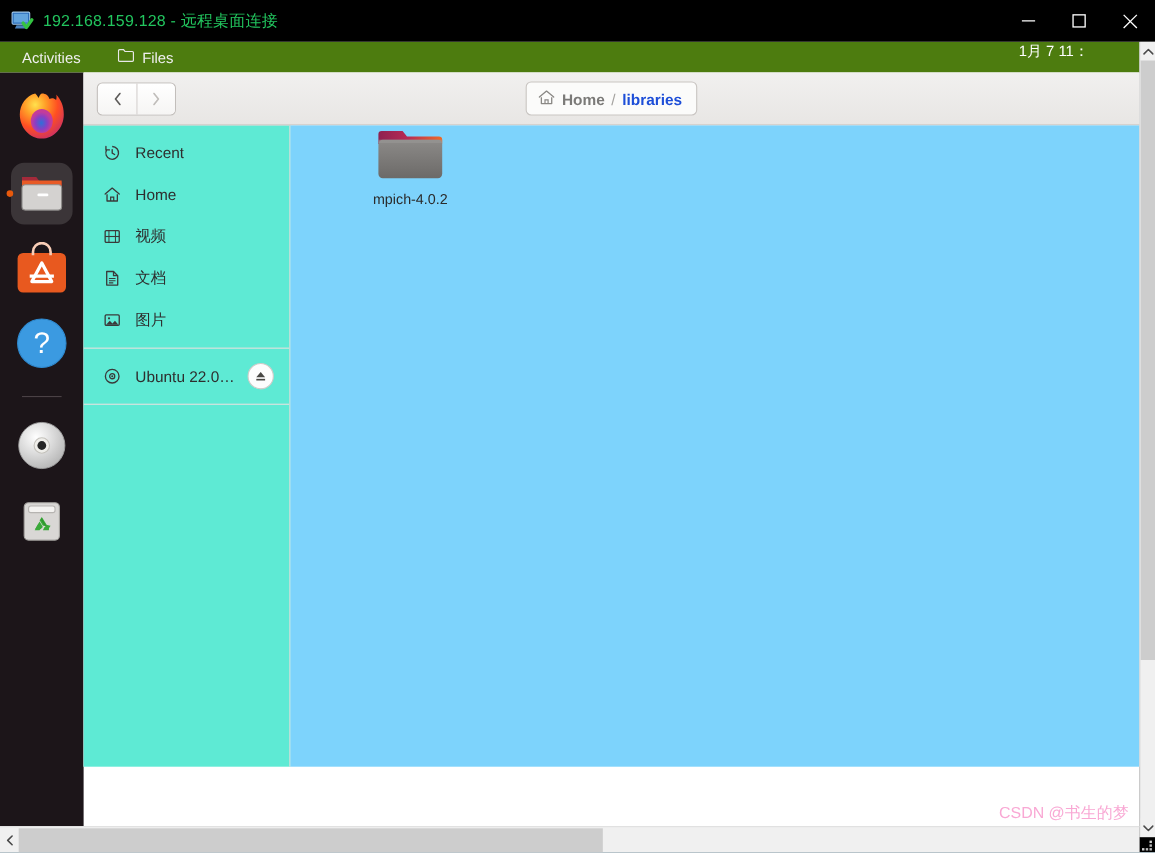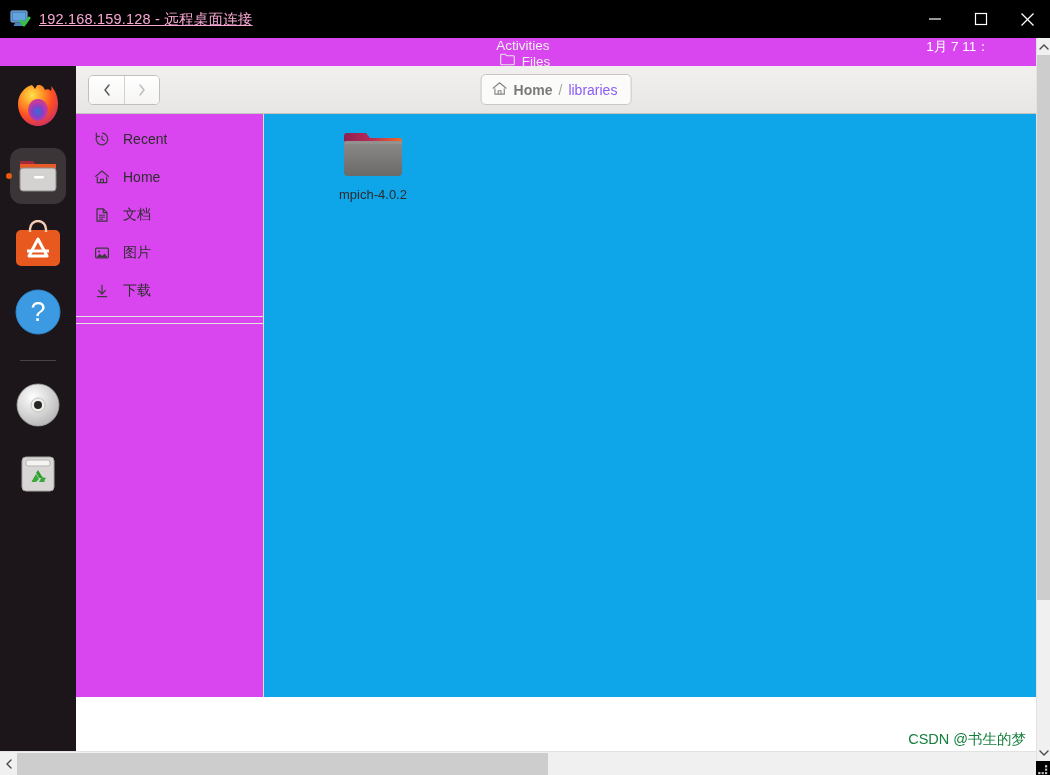--- a/index.html
+++ b/index.html
@@ -23,25 +23,24 @@
     width: 1050px; height: 38px;
     background: #000000;
     display: flex; align-items: center;
   }
   #titlebar-icon {
     width: 22px; height: 22px;
     margin-left: 9px; margin-right: 8px;
     position: relative; flex: none;
   }
   #title-text {
-    color: #f9a8d4;
+    color: #22c55e;
     font-size: 14.5px;
     letter-spacing: 0.2px;
     white-space: nowrap;
-    text-decoration: underline;
   }
   .winbtn {
     width: 46px; height: 38px;
     display: flex; align-items: center; justify-content: center;
     flex: none;
   }
   .winbtn svg { display: block; }
   #win-controls {
     position: absolute; right: 0; top: 0;
     height: 38px; display: flex;
@@ -53,24 +52,24 @@
     left: 0; top: 38px;
     width: 1036px; height: 713px;
     background: #ffffff;
     overflow: hidden;
   }
 
   
   #gnome-topbar {
     position: absolute; left: 0; top: 0;
     width: 1036px; height: 28px;
-    background: #d946ef;
+    background: #4d7c0f;
     color: #ffffff;
     font-size: 13.5px;
-    display: flex; align-items: center; flex-direction: column;
+    display: flex; 
   }
   #activities-btn {
     padding: 0 10px; margin-left: 10px;
     height: 28px; display: flex; align-items: center;
     color: #efefef;
   }
   #files-menu {
     display: flex; align-items: center; gap: 7px;
     padding: 0 10px; margin-left: 14px;
     height: 28px; color: #efefef;
@@ -151,28 +150,28 @@
     padding: 0 13px 0 10px;
     background: #fbfbfa;
     border: 1px solid #c9c5c2;
     border-radius: 5px;
     gap: 6px;
     font-size: 14px;
     white-space: nowrap;
   }
   #crumb-home { color: #7b7a78; font-weight: bold; }
   #crumb-sep  { color: #a6a4a1; }
-  #crumb-current { color: #8b5cf6; font-weight: normal; }
+  #crumb-current { color: #1d4ed8; font-weight: bold; }
 
   #nautilus-body { flex: 1; display: flex; min-height: 0; }
 
   
   #sidebar {
     width: 188px;
-    background: #d946ef;
+    background: #5eead4;
     border-right: 1px solid #dedcda;
     padding-top: 6px;
     flex: none;
     overflow: hidden;
   }
   .side-item {
     display: flex; align-items: center;
     height: 38px;
     padding-left: 18px;
     gap: 13px;
@@ -195,22 +194,22 @@
     transform: translateY(-50%);
     width: 24px; height: 24px; border-radius: 50%;
     border: 1px solid #cfcbc8;
     background: #fdfdfd;
     display: flex; align-items: center; justify-content: center;
   }
 
   
   #fileview {
     flex: 1;
-    background: #0ea5e9;
-    padding: 16px 0 0 12px;
+    background: #7dd3fc;
+    padding: 2px 0 0 12px;
     position: relative;
     min-width: 0;
   }
   .file-item {
     width: 110px;
     display: flex; flex-direction: column; align-items: center;
     margin-left: 42px;
     gap: 7px;
   }
   .folder-icon { width: 62px; height: 50px; position: relative; }
@@ -254,21 +253,21 @@
   #resize-grip {
     position: absolute; right: 1px; bottom: 1px;
     width: 12px; height: 12px;
   }
 
   
   #watermark {
     position: absolute;
     right: 24px; bottom: 26px;
     font-size: 14.5px;
-    color: #15803d;
+    color: #f9a8d4;
     white-space: nowrap;
     pointer-events: none;
   }
 </style>
 </head>
 <body>
 
 <div id="rdp-window">
 
   <div id="titlebar">
@@ -449,20 +448,31 @@
             <span class="side-icon">
               <svg width="16" height="16" viewBox="0 0 16 16">
                 <path d="M1.6 7.4 L8 2 L14.4 7.4" fill="none" stroke="#3a3a3a" stroke-width="1.2" stroke-linecap="round" stroke-linejoin="round"></path>
                 <path d="M3.3 7.7v6h9.4v-6" fill="none" stroke="#3a3a3a" stroke-width="1.2" stroke-linejoin="round"></path>
                 <path d="M6.6 13.7v-3.5h2.8v3.5" fill="none" stroke="#3a3a3a" stroke-width="1.1"></path>
               </svg>
             </span>
             <span class="side-label">Home</span>
           </div>
 
+          <div class="side-item">
+            <span class="side-icon">
+              <svg width="16" height="16" viewBox="0 0 16 16">
+                <rect x="1.6" y="2.6" width="12.8" height="10.8" rx="1" fill="none" stroke="#3a3a3a" stroke-width="1.2"></rect>
+                <rect x="4.6" y="2.6" width="0.9" height="10.8" fill="#3a3a3a"></rect>
+                <rect x="10.5" y="2.6" width="0.9" height="10.8" fill="#3a3a3a"></rect>
+                <rect x="1.6" y="7.5" width="12.8" height="1" fill="#3a3a3a"></rect>
+              </svg>
+            </span>
+            <span class="side-label">视频</span>
+          </div>
 
           <div class="side-item">
             <span class="side-icon">
               <svg width="16" height="16" viewBox="0 0 16 16">
                 <path d="M3 1.8h6.2L13 5.6v8.6H3z" fill="none" stroke="#3a3a3a" stroke-width="1.2" stroke-linejoin="round"></path>
                 <path d="M9.2 1.8v3.8H13" fill="none" stroke="#3a3a3a" stroke-width="1.2" stroke-linejoin="round"></path>
                 <line x1="5" y1="8.2" x2="11" y2="8.2" stroke="#3a3a3a" stroke-width="1"></line>
                 <line x1="5" y1="10.2" x2="11" y2="10.2" stroke="#3a3a3a" stroke-width="1"></line>
                 <line x1="5" y1="12.2" x2="9" y2="12.2" stroke="#3a3a3a" stroke-width="1"></line>
               </svg>
@@ -474,35 +484,41 @@
             <span class="side-icon">
               <svg width="16" height="16" viewBox="0 0 16 16">
                 <rect x="1.6" y="3.2" width="12.8" height="9.6" rx="1" fill="none" stroke="#3a3a3a" stroke-width="1.2"></rect>
                 <circle cx="5.1" cy="6.4" r="1" fill="#3a3a3a"></circle>
                 <path d="M2.4 12.2l3.4-3.5 2.4 2.4 2.3-2.6 3.1 3.7z" fill="#3a3a3a"></path>
               </svg>
             </span>
             <span class="side-label">图片</span>
           </div>
 
+
+
+
+          <div class="side-sep"></div>
+
           <div class="side-item">
             <span class="side-icon">
               <svg width="16" height="16" viewBox="0 0 16 16">
-                <line x1="8" y1="1.8" x2="8" y2="10.6" stroke="#3a3a3a" stroke-width="1.2"></line>
-                <path d="M4.6 7.4 L8 11 L11.4 7.4" fill="none" stroke="#3a3a3a" stroke-width="1.2" stroke-linecap="round" stroke-linejoin="round"></path>
-                <line x1="3" y1="13.6" x2="13" y2="13.6" stroke="#3a3a3a" stroke-width="1.2"></line>
-              </svg>
-            </span>
-            <span class="side-label">下载</span>
-          </div>
-
-
-
-          <div class="side-sep"></div>
-
+                <circle cx="8" cy="8" r="6.2" fill="none" stroke="#3a3a3a" stroke-width="1.2"></circle>
+                <circle cx="8" cy="8" r="2.3" fill="none" stroke="#3a3a3a" stroke-width="1.2"></circle>
+                <circle cx="8" cy="8" r="0.9" fill="#3a3a3a"></circle>
+              </svg>
+            </span>
+            <span class="side-label">Ubuntu 22.0…</span>
+            <span id="eject-btn">
+              <svg width="12" height="12" viewBox="0 0 12 12">
+                <path d="M6 2.2 L10 7 H2z" fill="#4a4845"></path>
+                <rect x="2" y="8.4" width="8" height="1.5" fill="#4a4845"></rect>
+              </svg>
+            </span>
+          </div>
 
           <div class="side-sep"></div>
 
         </div>
 
         <div id="fileview">
           <div class="file-item">
             <span class="folder-icon">
               <svg width="62" height="50" viewBox="0 0 62 50">
                 <defs>

